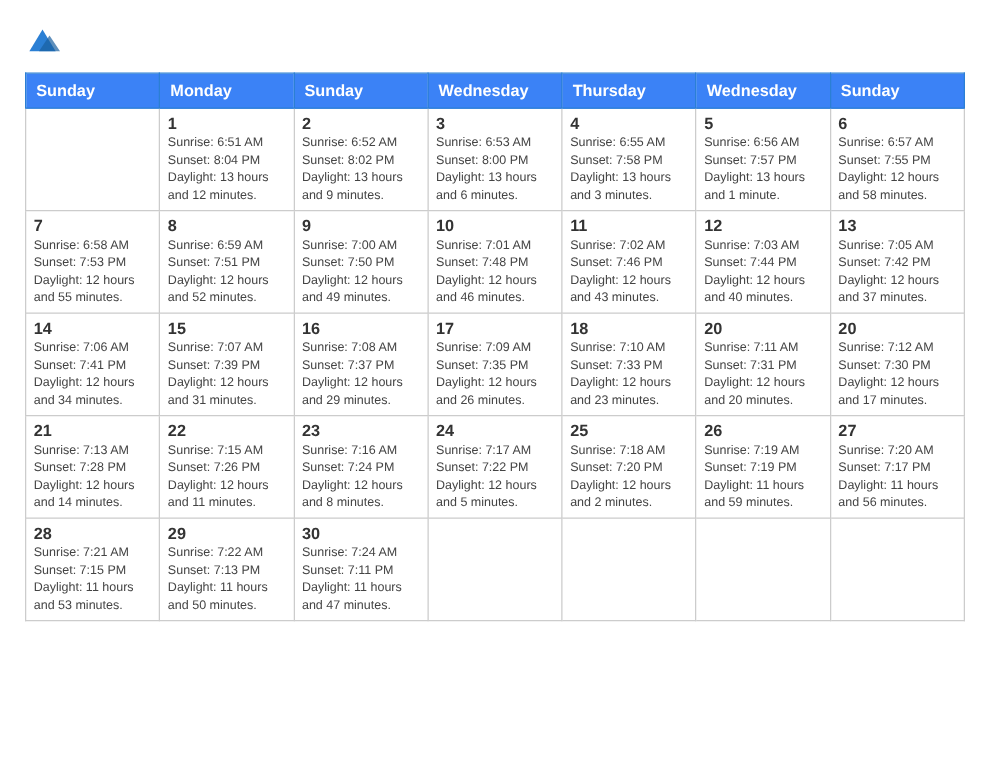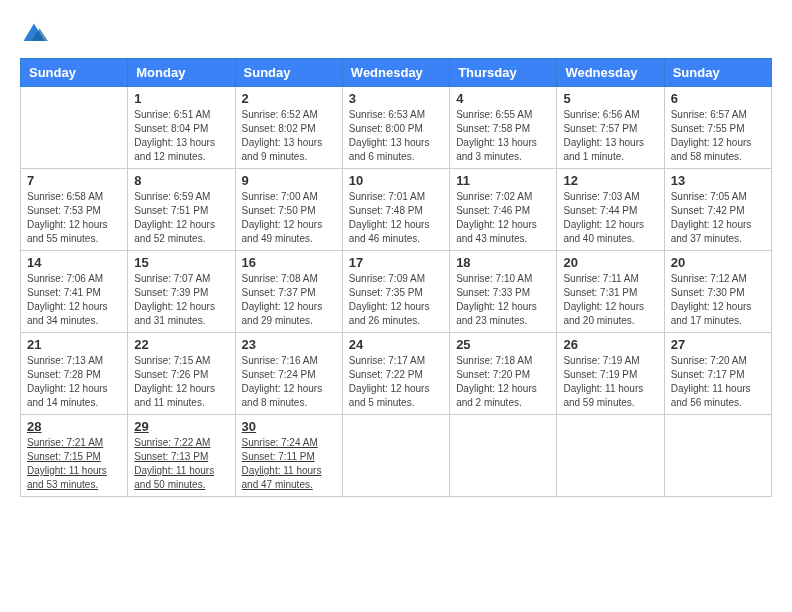--- a/index.html
+++ b/index.html
@@ -79,21 +79,20 @@
     .day-info {
       font-size: 10px;
       color: #444;
       line-height: 1.4;
     }
     .empty-cell {
       background: #fff;
     }
     tr:last-child td {
       border-bottom: 1px solid #ccc;
-      text-decoration: underline;
     }
   </style>
 </head>
 <body>
 
 <div class="header">
   <div class="logo">
     <svg class="logo-icon" viewBox="0 0 40 40">
       <polygon points="20,5 35,30 5,30" fill="#2b7fd4"></polygon>
       <polygon points="28,12 40,30 16,30" fill="#1a5fa0" opacity="0.7"></polygon>

